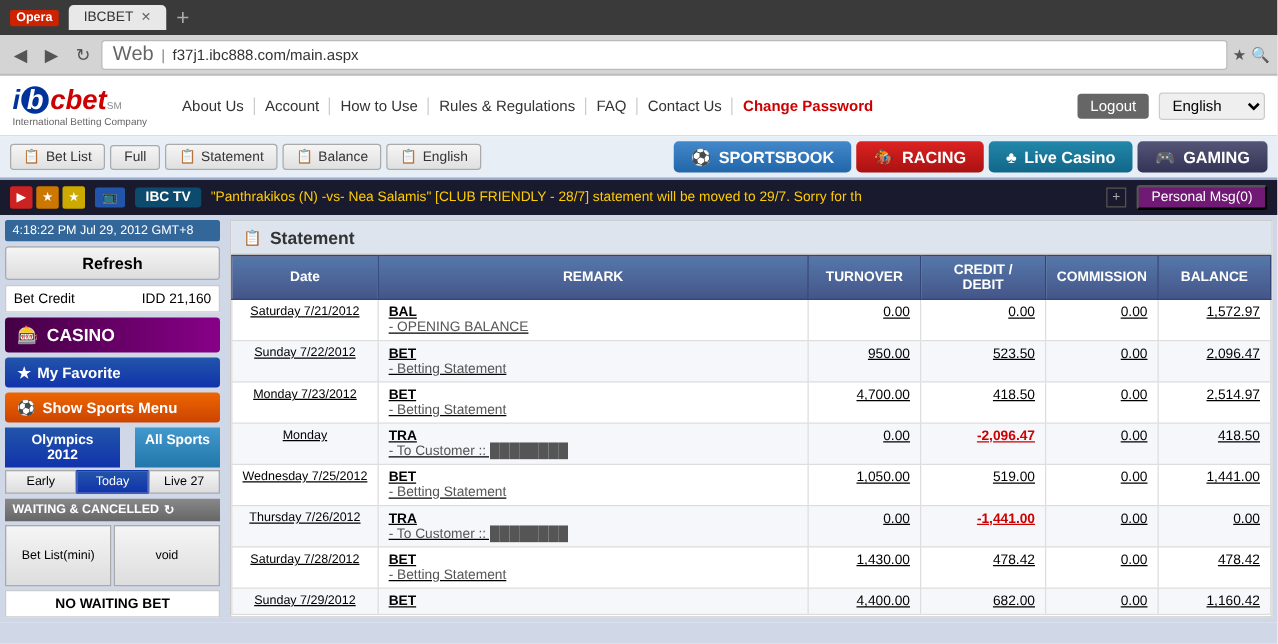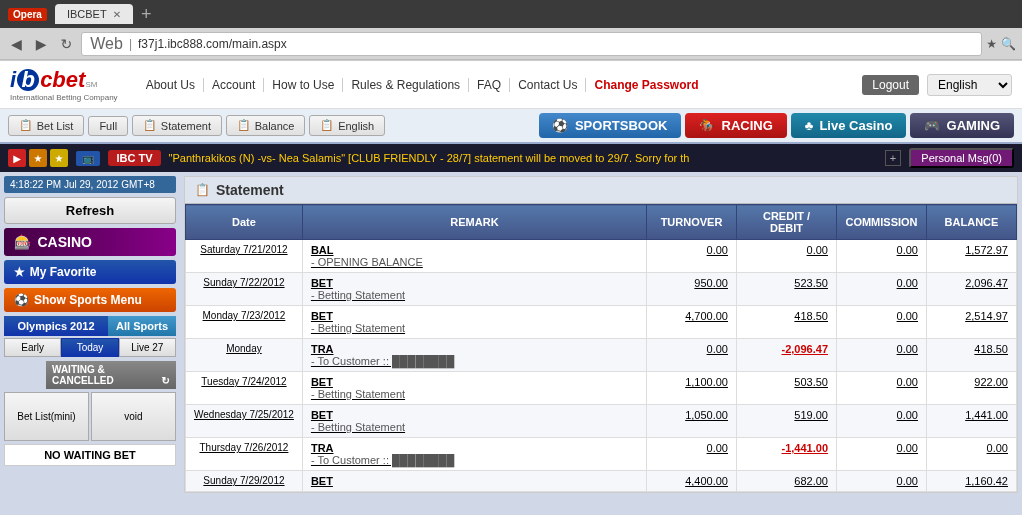--- a/index.html
+++ b/index.html
@@ -42,43 +42,43 @@
     .casino-btn { background: linear-gradient(to bottom, #2288aa, #116688); color: white; border: none; border-radius: 4px; padding: 5px 14px; font-size: 13px; font-weight: bold; cursor: pointer; display: flex; align-items: center; gap: 6px; }
     .gaming-btn { background: linear-gradient(to bottom, #555577, #333355); color: white; border: none; border-radius: 4px; padding: 5px 14px; font-size: 13px; font-weight: bold; cursor: pointer; display: flex; align-items: center; gap: 6px; }
 
     
     .ticker-bar { background: #1a1a2e; display: flex; align-items: center; padding: 3px 8px; gap: 8px; height: 28px; }
     .ticker-icons { display: flex; gap: 3px; }
     .ticker-icon { width: 18px; height: 18px; border-radius: 2px; display: flex; align-items: center; justify-content: center; font-size: 10px; color: white; cursor: pointer; }
     .ticker-icon.red { background: #cc2222; }
     .ticker-icon.orange { background: #cc7700; }
     .ticker-icon.yellow { background: #ccaa00; }
-    .ibc-tv { background: #b91c1c; color: white; font-size: 11px; font-weight: bold; padding: 2px 8px; border-radius: 3px; }
+    .ibc-tv { background: #0c4a6e; color: white; font-size: 11px; font-weight: bold; padding: 2px 8px; border-radius: 3px; }
     .ticker-text { flex: 1; color: #ffcc00; font-size: 11px; overflow: hidden; white-space: nowrap; }
     .ticker-expand { color: #aaa; font-size: 11px; cursor: pointer; border: 1px solid #555; padding: 1px 4px; }
     .personal-msg { background: #701a75; color: white; font-size: 11px; padding: 2px 10px; border-radius: 3px; cursor: pointer; }
 
     
     .main-layout { display: flex; background: #d0d8e8; }
 
     
     .sidebar { width: 180px; min-width: 180px; background: #d0d8e8; padding: 4px; }
     .datetime-bar { background: #336699; color: white; font-size: 10px; padding: 3px 6px; border-radius: 2px; margin-bottom: 4px; }
     .refresh-btn { background: linear-gradient(to bottom, #f5f5f5, #ddd); border: 1px solid #aaa; width: 100%; padding: 5px; font-size: 13px; font-weight: bold; cursor: pointer; margin-bottom: 4px; border-radius: 3px; }
     .bet-credit { background: white; border: 1px solid #ccc; padding: 4px 6px; font-size: 11px; margin-bottom: 4px; display: flex; justify-content: space-between; }
     .casino-banner { background: linear-gradient(to right, #440044, #880088); color: white; font-size: 14px; font-weight: bold; padding: 6px 10px; border-radius: 3px; margin-bottom: 4px; cursor: pointer; display: flex; align-items: center; gap: 6px; }
     .my-favorite { background: linear-gradient(to bottom, #2255aa, #1133aa); color: white; padding: 5px 10px; font-size: 12px; font-weight: bold; cursor: pointer; border-radius: 3px; margin-bottom: 4px; display: flex; align-items: center; gap: 5px; }
     .show-sports { background: linear-gradient(to bottom, #ee6600, #cc4400); color: white; padding: 5px 10px; font-size: 12px; font-weight: bold; cursor: pointer; border-radius: 3px; margin-bottom: 4px; display: flex; align-items: center; gap: 5px; }
-    .olympics-bar { display: flex; gap: 0; margin-bottom: 2px; }
+    .olympics-bar { display: flex; gap: 12px; margin-bottom: 2px; }
     .olympics-btn { background: linear-gradient(to bottom, #2255aa, #1133aa); color: white; padding: 4px 8px; font-size: 11px; font-weight: bold; cursor: pointer; flex: 1; text-align: center; }
     .all-sports-btn { background: linear-gradient(to bottom, #4499cc, #2277aa); color: white; padding: 4px 8px; font-size: 11px; font-weight: bold; cursor: pointer; }
     .sport-filter { display: flex; gap: 0; margin-bottom: 4px; }
     .filter-btn { background: linear-gradient(to bottom, #f5f5f5, #ddd); border: 1px solid #aaa; padding: 3px 6px; font-size: 10px; cursor: pointer; flex: 1; text-align: center; }
     .filter-btn.active { background: linear-gradient(to bottom, #2255aa, #1133aa); color: white; border-color: #1133aa; }
-    .waiting-header { background: linear-gradient(to bottom, #888, #666); color: white; font-size: 10px; font-weight: bold; padding: 3px 6px; display: flex; align-items: flex-end; gap: 4px; margin-left: 42px; }
+    .waiting-header { background: linear-gradient(to bottom, #888, #666); color: white; font-size: 10px; font-weight: bold; padding: 3px 6px; display: flex; align-items: flex-start; gap: 4px; }
     .waiting-btns { display: flex; gap: 2px; margin: 3px 0; }
     .waiting-btn { background: linear-gradient(to bottom, #f5f5f5, #ddd); border: 1px solid #aaa; padding: 18px 8px; font-size: 10px; cursor: pointer; flex: 1; text-align: center; }
     .no-waiting { background: white; border: 1px solid #ccc; padding: 4px 6px; font-size: 11px; font-weight: bold; text-align: center; }
 
     
     .content { flex: 1; background: white; margin: 4px; border: 1px solid #ccc; }
     .content-header { background: #dde4ee; border-bottom: 1px solid #bbb; padding: 5px 10px; display: flex; align-items: center; gap: 6px; }
     .content-title { font-size: 14px; font-weight: bold; color: #333; }
 
     
@@ -213,20 +213,24 @@
     <span class="ticker-text">"Panthrakikos (N) -vs- Nea Salamis" [CLUB FRIENDLY - 28/7] statement will be moved to 29/7. Sorry for th</span>
     <span class="ticker-expand">+</span>
     <button class="personal-msg">Personal Msg(0)</button>
   </div>
 
   <div class="main-layout">
 
     <div class="sidebar">
       <div class="datetime-bar">4:18:22 PM Jul 29, 2012 GMT+8</div>
       <button class="refresh-btn">Refresh</button>
+      <div class="bet-credit">
+        <span>Bet Credit</span>
+        <span>IDD 21,160</span>
+      </div>
       <div class="casino-banner">
         <span>🎰</span>
         <span>CASINO</span>
       </div>
       <div class="my-favorite">
         <span>★</span>
         <span>My Favorite</span>
       </div>
       <div class="show-sports">
         <span>⚽</span>
@@ -307,31 +311,20 @@
       <td class="remark-cell">
         <div class="remark-main">TRA</div>
         <div class="remark-sub">- To Customer :: ████████</div>
       </td>
       <td class="num-cell col-turnover">0.00</td>
       <td class="num-cell col-credit negative">-2,096.47</td>
       <td class="num-cell col-commission">0.00</td>
       <td class="num-cell col-balance">418.50</td>
     </tr>
             <tr>
-      <td class="date-cell col-date">Tuesday 7/24/2012</td>
-      <td class="remark-cell">
-        <div class="remark-main">BET</div>
-        <div class="remark-sub">- Betting Statement</div>
-      </td>
-      <td class="num-cell col-turnover">1,100.00</td>
-      <td class="num-cell col-credit ">503.50</td>
-      <td class="num-cell col-commission">0.00</td>
-      <td class="num-cell col-balance">922.00</td>
-    </tr>
-            <tr>
       <td class="date-cell col-date">Wednesday 7/25/2012</td>
       <td class="remark-cell">
         <div class="remark-main">BET</div>
         <div class="remark-sub">- Betting Statement</div>
       </td>
       <td class="num-cell col-turnover">1,050.00</td>
       <td class="num-cell col-credit ">519.00</td>
       <td class="num-cell col-commission">0.00</td>
       <td class="num-cell col-balance">1,441.00</td>
     </tr>
@@ -340,20 +333,31 @@
       <td class="remark-cell">
         <div class="remark-main">TRA</div>
         <div class="remark-sub">- To Customer :: ████████</div>
       </td>
       <td class="num-cell col-turnover">0.00</td>
       <td class="num-cell col-credit negative">-1,441.00</td>
       <td class="num-cell col-commission">0.00</td>
       <td class="num-cell col-balance">0.00</td>
     </tr>
             <tr>
+      <td class="date-cell col-date">Saturday 7/28/2012</td>
+      <td class="remark-cell">
+        <div class="remark-main">BET</div>
+        <div class="remark-sub">- Betting Statement</div>
+      </td>
+      <td class="num-cell col-turnover">1,430.00</td>
+      <td class="num-cell col-credit ">478.42</td>
+      <td class="num-cell col-commission">0.00</td>
+      <td class="num-cell col-balance">478.42</td>
+    </tr>
+            <tr>
       <td class="date-cell col-date">Sunday 7/29/2012</td>
       <td class="remark-cell">
         <div class="remark-main">BET</div>
 
       </td>
       <td class="num-cell col-turnover">4,400.00</td>
       <td class="num-cell col-credit ">682.00</td>
       <td class="num-cell col-commission">0.00</td>
       <td class="num-cell col-balance">1,160.42</td>
     </tr>

